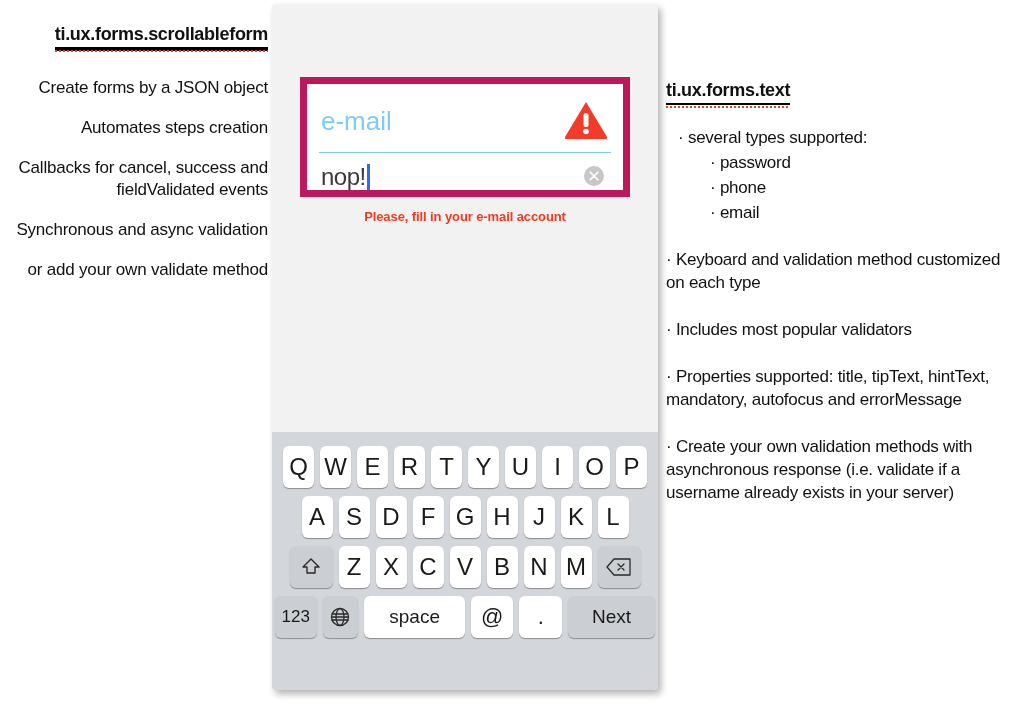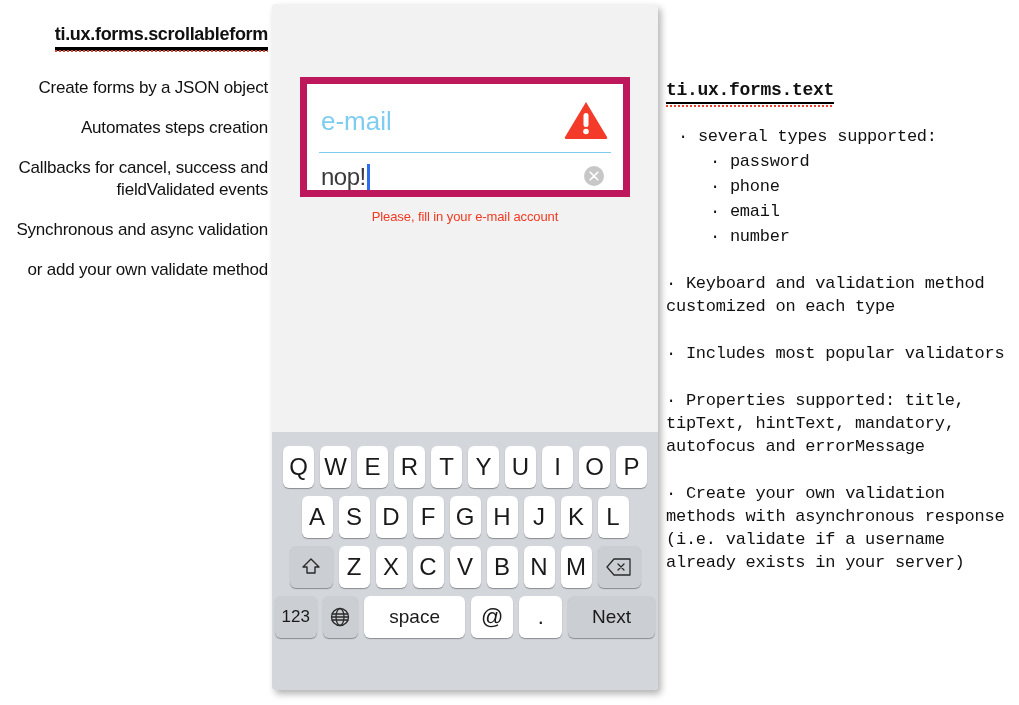--- a/index.html
+++ b/index.html
@@ -52,21 +52,20 @@
     letter-spacing: -0.2px;
   }
 
   
   #right-column {
     position: absolute;
     left: 666px;
     top: 80px;
     width: 352px;
     text-align: left;
-    font-family: Liberation Mono, monospace;
   }
   #right-column .heading {
     font-weight: bold;
     font-size: 18px;
     letter-spacing: -0.3px;
     display: inline-block;
     position: relative;
     padding-bottom: 2px;
     border-bottom: 2px solid #000000;
     margin-bottom: 10px;
@@ -162,21 +161,21 @@
     width: 22px;
     height: 22px;
   }
   #error-message {
     position: absolute;
     left: 0;
     right: 0;
     top: 205px;
     text-align: center;
     font-size: 13px;
-    font-weight: normal;
+    font-weight: bold;
     color: #f03a21;
     letter-spacing: -0.1px;
   }
 
   
   #keyboard {
     position: absolute;
     left: 0; right: 0;
     top: 428px;
     height: 258px;
@@ -325,18 +324,17 @@
 
   </div>
 </div>
 
 <div id="right-column">
   <div class="heading">ti.ux.forms.text</div>
   <div class="bullet lvl1">· several types supported:</div>
   <div class="bullet lvl2">· password</div>
   <div class="bullet lvl2">· phone</div>
   <div class="bullet lvl2">· email</div>
-  <div class="bullet lvl2">· number</div>
   <div class="bullet gap">· Keyboard and validation method customized on each type</div>
   <div class="bullet gap">· Includes most popular validators</div>
   <div class="bullet gap">· Properties supported: title, tipText, hintText, mandatory, autofocus and errorMessage</div>
   <div class="bullet gap">· Create your own validation methods with asynchronous response (i.e. validate if a username already exists in your server)</div>
 </div>
 
 </body></html>

